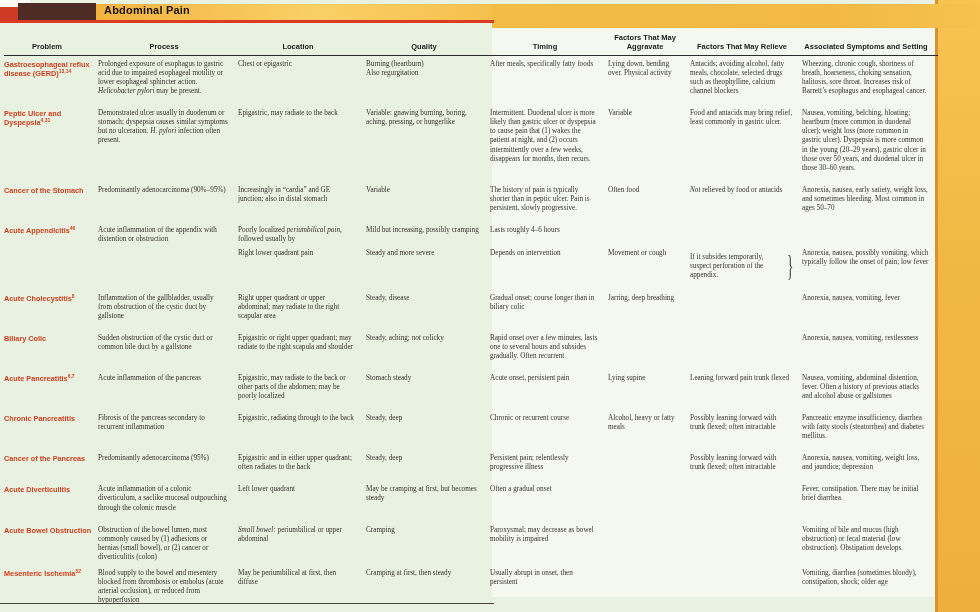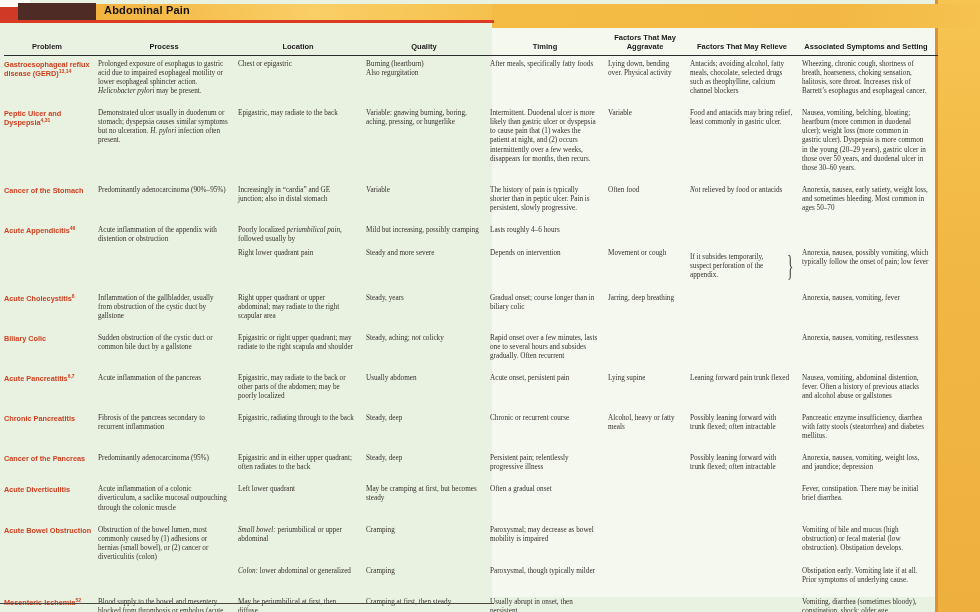--- a/index.html
+++ b/index.html
@@ -140,41 +140,41 @@
             <span class="rel-text">If it subsides temporarily, suspect perforation of the appendix.</span>
             <span class="brace">}</span>
           </div>
         </td>
         <td>Anorexia, nausea, possibly vomiting, which typically follow the onset of pain; low fever</td>
       </tr>
       <tr>
         <td class="problem">Acute Cholecystitis<sup>8</sup></td>
         <td>Inflammation of the gallbladder, usually from obstruction of the cystic duct by gallstone</td>
         <td>Right upper quadrant or upper abdominal; may radiate to the right scapular area</td>
-        <td>Steady, years</td>
+        <td>Steady, disease</td>
         <td>Gradual onset; course longer than in biliary colic</td>
         <td>Jarring, deep breathing</td>
         <td></td>
         <td>Anorexia, nausea, vomiting, fever</td>
       </tr>
       <tr>
         <td class="problem">Biliary Colic</td>
         <td>Sudden obstruction of the cystic duct or common bile duct by a gallstone</td>
         <td>Epigastric or right upper quadrant; may radiate to the right scapula and shoulder</td>
         <td>Steady, aching; <i>not</i> colicky</td>
         <td>Rapid onset over a few minutes, lasts one to several hours and subsides gradually. Often recurrent</td>
         <td></td>
         <td></td>
         <td>Anorexia, nausea, vomiting, restlessness</td>
       </tr>
       <tr>
         <td class="problem">Acute Pancreatitis<sup>6,7</sup></td>
         <td>Acute inflammation of the pancreas</td>
         <td>Epigastric, may radiate to the back or other parts of the abdomen; may be poorly localized</td>
-        <td>Usually abdomen</td>
+        <td>Stomach steady</td>
         <td>Acute onset, persistent pain</td>
         <td>Lying supine</td>
         <td>Leaning forward pain trunk flexed</td>
         <td>Nausea, vomiting, abdominal distention, fever. Often a history of previous attacks and alcohol abuse or gallstones</td>
       </tr>
       <tr>
         <td class="problem">Chronic Pancreatitis</td>
         <td>Fibrosis of the pancreas secondary to recurrent inflammation</td>
         <td>Epigastric, radiating through to the back</td>
         <td>Steady, deep</td>
@@ -206,30 +206,20 @@
       <tr class="cont">
         <td class="problem">Acute Bowel Obstruction</td>
         <td>Obstruction of the bowel lumen, most commonly caused by (1) adhesions or hernias (small bowel), or (2) cancer or diverticulitis (colon)</td>
         <td><i>Small bowel:</i> periumbilical or upper abdominal</td>
         <td>Cramping</td>
         <td>Paroxysmal; may decrease as bowel mobility is impaired</td>
         <td></td>
         <td></td>
         <td>Vomiting of bile and mucus (high obstruction) or fecal material (low obstruction). Obstipation develops.</td>
       </tr>
-      <tr class="part2">
-        <td class="problem"></td>
-        <td></td>
-        <td><i>Colon:</i> lower abdominal or generalized</td>
-        <td>Cramping</td>
-        <td>Paroxysmal, though typically milder</td>
-        <td></td>
-        <td></td>
-        <td>Obstipation early. Vomiting late if at all. Prior symptoms of underlying cause.</td>
-      </tr>
       <tr>
         <td class="problem">Mesenteric Ischemia<sup>52</sup></td>
         <td>Blood supply to the bowel and mesentery blocked from thrombosis or embolus (acute arterial occlusion), or reduced from hypoperfusion</td>
         <td>May be periumbilical at first, then diffuse</td>
         <td>Cramping at first, then steady</td>
         <td>Usually abrupt in onset, then persistent</td>
         <td></td>
         <td></td>
         <td>Vomiting, diarrhea (sometimes bloody), constipation, shock; older age</td>
       </tr>

